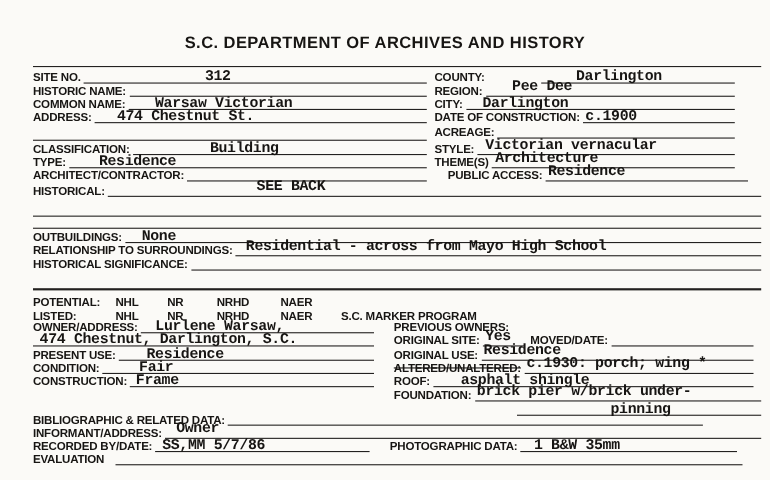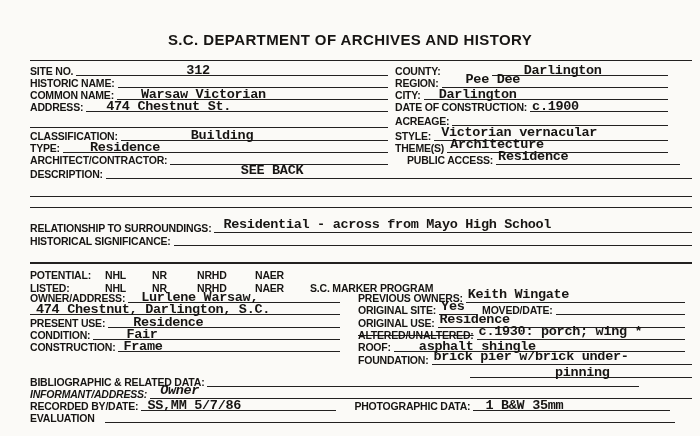--- a/index.html
+++ b/index.html
@@ -97,21 +97,21 @@
         <span class="v" style="left:27px;">Residence</span>
       </span>
   </div>
   <div class="r" style="top:152px;left:30px;width:358px;">
     <span class="l">ARCHITECT/CONTRACTOR:</span>
     <span class="f">
         <span class="v" style="left:10px;"></span>
       </span>
   </div>
   <div class="r" style="top:166px;left:30px;width:662px;">
-    <span class="l">DESCRIPTION:</span>
+    <span class="l">HISTORICAL:</span>
     <span class="f">
         <span class="v up" style="left:135px;">SEE BACK</span>
       </span>
   </div>
 
   <div class="r" style="top:128px;left:395px;width:273px;">
     <span class="l">STYLE:</span>
     <span class="f">
         <span class="v up" style="left:7px;">Victorian vernacular</span>
       </span>
@@ -125,20 +125,26 @@
   <div class="r" style="top:152px;left:395px;width:273px;margin-left:12px;">
     <span class="l">PUBLIC ACCESS:</span>
     <span class="f">
         <span class="v up" style="left:2px;">Residence</span>
       </span>
   </div>
 
   <div class="hl" style="top:196px;left:30px;width:662px;"></div>
   <div class="hl" style="top:207px;left:30px;width:662px;"></div>
 
+  <div class="r" style="top:208px;left:30px;width:662px;">
+    <span class="l">OUTBUILDINGS:</span>
+    <span class="f">
+        <span class="v" style="left:15px;">None</span>
+      </span>
+  </div>
   <div class="r" style="top:220px;left:30px;width:662px;">
     <span class="l">RELATIONSHIP TO SURROUNDINGS:</span>
     <span class="f">
         <span class="v up" style="left:9px;">Residential - across from Mayo High School</span>
       </span>
   </div>
   <div class="r" style="top:233px;left:30px;width:662px;">
     <span class="l">HISTORICAL SIGNIFICANCE:</span>
     <span class="f">
         <span class="v" style="left:10px;"></span>
@@ -188,23 +194,20 @@
   </div>
   <div class="r" style="top:339px;left:30px;width:310px;">
     <span class="l">CONSTRUCTION:</span>
     <span class="f">
         <span class="v" style="left:5px;">Frame</span>
       </span>
   </div>
 
   <div class="r" style="top:290px;left:358px;width:327px;">
     <span class="l">PREVIOUS OWNERS:</span>
-    <span class="f">
-        <span class="v up" style="left:2px;">Keith Wingate</span>
-      </span>
   </div>
   <div class="r" style="top:302px;left:358px;width:327px;">
     <span class="l">ORIGINAL SITE:</span>
     <span class="f" style="flex:0 0 38px;">
         <span class="v up" style="left:2px;">Yes</span>
       </span>
     <span class="l" style="padding-left:5px;">MOVED/DATE:</span>
     <span class="f">
         <span class="v" style="left:4px;"></span>
       </span>
@@ -238,21 +241,21 @@
     <span class="f" style="max-width:432px;">
         <span class="v" style="left:6px;"></span>
       </span>
   </div>
 
   <div class="r" style="top:365px;left:470px;width:222px;">
     <span class="f">
         <span class="v" style="left:85px;">pinning</span>
       </span>
   </div>
-  <div class="r" style="top:386px;left:30px;width:662px;font-style:italic;">
+  <div class="r" style="top:386px;left:30px;width:662px;">
     <span class="l">INFORMANT/ADDRESS:</span>
     <span class="f">
         <span class="v up" style="left:10px;">Owner</span>
       </span>
   </div>
   <div class="r" style="top:398px;left:30px;width:640px;">
     <span class="l">RECORDED BY/DATE:</span>
     <span class="f" style="flex:0 0 195px;">
         <span class="v" style="left:6px;">SS,MM  5/7/86</span>
       </span>

